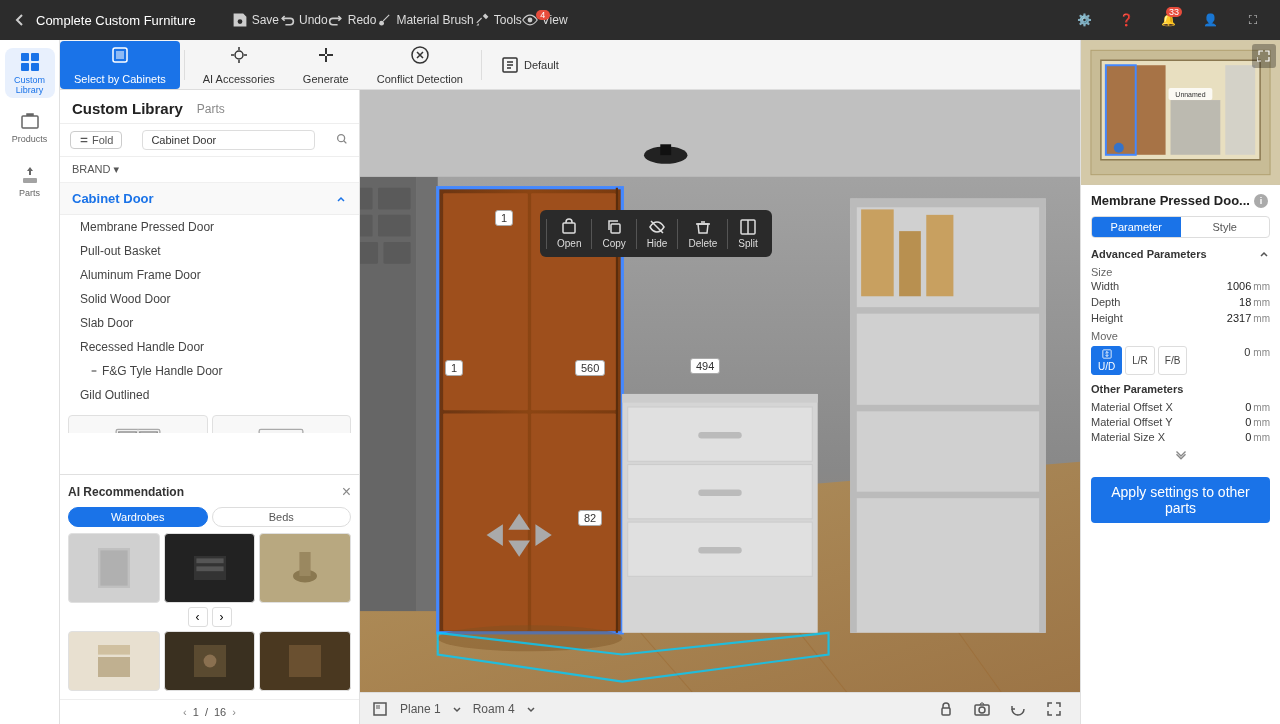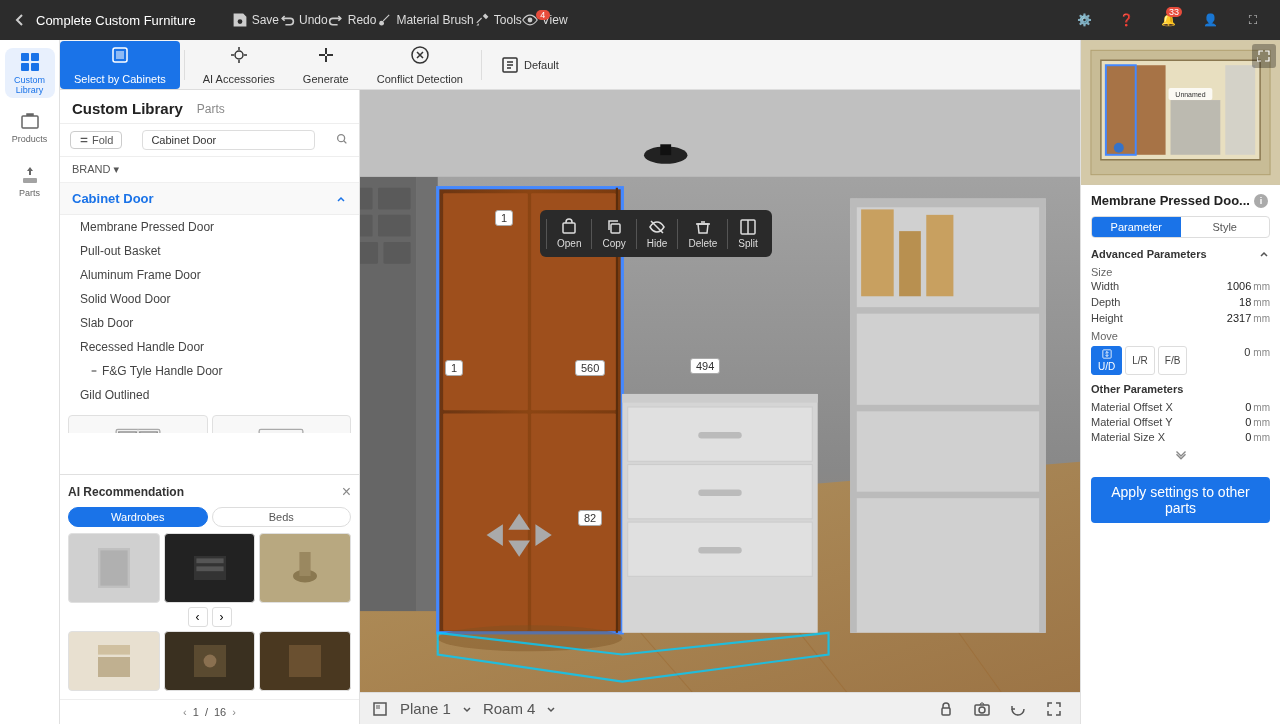--- a/index.html
+++ b/index.html
@@ -372,21 +372,21 @@
       left: 360px;
       right: 200px;
       height: 32px;
       background: #f0f0f0;
       border-top: 1px solid #ddd;
       display: flex;
       align-items: center;
       justify-content: space-between;
       padding: 0 12px;
     }
-    .bottom-left { display: flex; align-items: center; gap: 12px; font-size: 15px; color: #555; }
+    .bottom-left { display: flex; align-items: center; gap: 12px; font-size: 12px; color: #555; }
     .bottom-right { display: flex; align-items: center; gap: 8px; }
     .bottom-icon { width: 28px; height: 28px; display: flex; align-items: center; justify-content: center; cursor: pointer; color: #555; border-radius: 4px; }
 
     .info-icon { 
       display: inline-flex; align-items: center; justify-content: center;
       width: 14px; height: 14px; border-radius: 50%; background: #aaa; color: #fff;
       font-size: 9px; cursor: pointer;
     }
     
     

